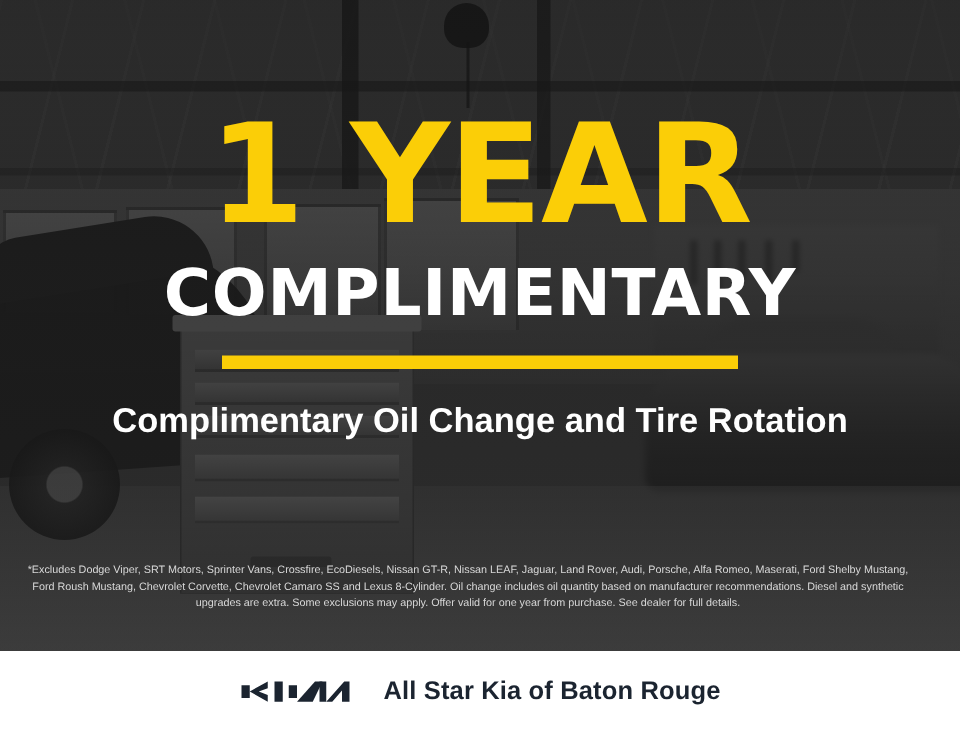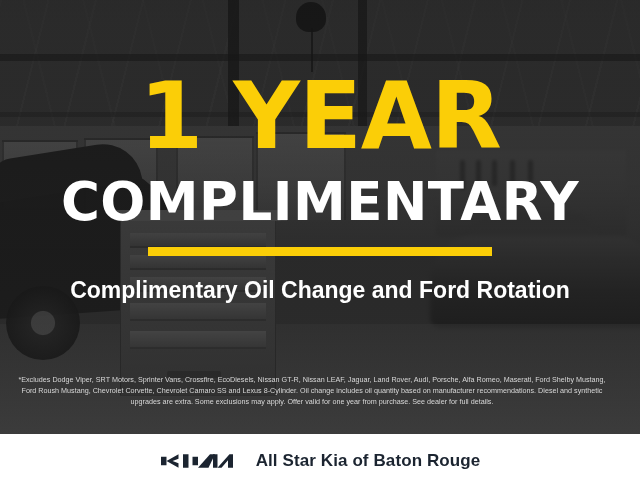--- a/index.html
+++ b/index.html
@@ -212,21 +212,21 @@
     line-height: 0.98;
     font-weight: bold;
     letter-spacing: -1px;
     color: #FBCE07;
     font-family: "DejaVu Sans", sans-serif;
   }
 
   .headline-sub {
     margin: 0;
     padding-top: 12px;
-    font-size: 53px;
+    font-size: 43px;
     line-height: 1.06;
     font-weight: bold;
     letter-spacing: 0.5px;
     color: #ffffff;
     font-family: "DejaVu Sans", sans-serif;
   }
 
   .divider {
     width: 344px;
     height: 9px;
@@ -338,21 +338,21 @@
   <div class="content">
     <h1 class="headline-year">1 YEAR</h1>
 
     <div class="headline-sub">
       <div>COMPLIMENTARY</div>
     </div>
 
     <div class="divider"></div>
 
     <div class="offer-text">
-      <div>Complimentary Oil Change and Ford Rotation</div>
+      <div>Complimentary Oil Change and Tire Rotation</div>
     </div>
 
     <p class="disclaimer">*Excludes Dodge Viper, SRT Motors, Sprinter Vans, Crossfire, EcoDiesels, Nissan GT-R, Nissan LEAF, Jaguar, Land Rover, Audi, Porsche, Alfa Romeo, Maserati, Ford Shelby Mustang, Ford Roush Mustang, Chevrolet Corvette, Chevrolet Camaro SS and Lexus 8-Cylinder. Oil change includes oil quantity based on manufacturer recommendations. Diesel and synthetic upgrades are extra. Some exclusions may apply. Offer valid for one year from purchase. See dealer for full details.</p>
   </div>
 
   <div class="footer">
     <svg class="kia-logo" viewBox="0 0 296 78" aria-hidden="true">
       <g fill="#1B2430">
         <path d="M4 22 h22 v34 h-22 z"></path>
         <path d="M26 39 L74 12 L74 30 L50 39 L74 48 L74 66 Z"></path>

